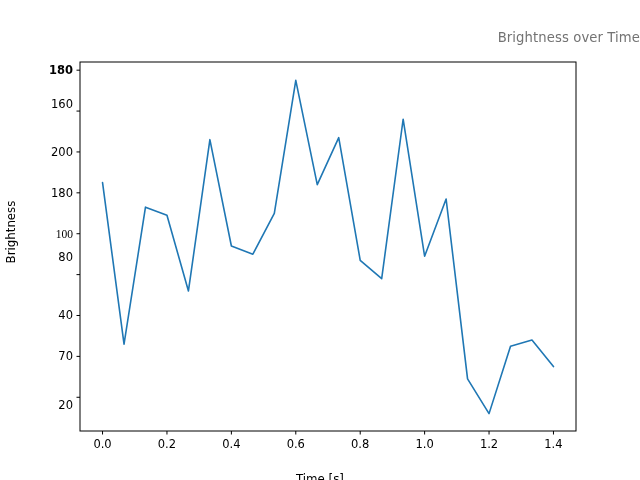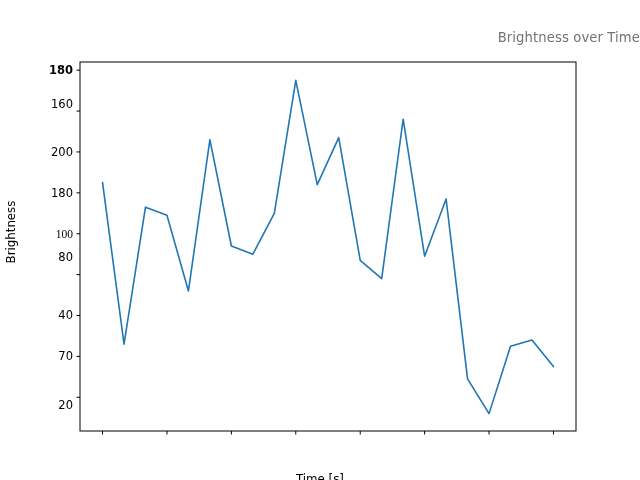--- a/index.html
+++ b/index.html
@@ -129,17 +129,27 @@
       <div class="tick-label-y" style="top: 405px;">20</div>
       <div class="tick-label-y" style="top: 356.382px;">70</div>
       <div class="tick-label-y" style="top: 315.496px;">40</div>
       <div class="tick-label-y" style="top: 257px;">80</div>
       <div class="tick-label-y" style="top: 233.723px; font-family: Liberation Serif, serif;">100</div>
       <div class="tick-label-y" style="top: 192.837px;">180</div>
       <div class="tick-label-y" style="top: 151.95px;">200</div>
       <div class="tick-label-y" style="top: 104px;">160</div>
       <div class="tick-label-y" style="top: 70.1773px; font-weight: bold;">180</div>
     </div>
+  <div id="xlabels-holder">
+      <div class="tick-label-x" style="left: 102.545px;">0.0</div>
+      <div class="tick-label-x" style="left: 166.961px;">0.2</div>
+      <div class="tick-label-x" style="left: 231.377px;">0.4</div>
+      <div class="tick-label-x" style="left: 295.792px;">0.6</div>
+      <div class="tick-label-x" style="left: 360.208px;">0.8</div>
+      <div class="tick-label-x" style="left: 424.623px;">1.0</div>
+      <div class="tick-label-x" style="left: 489.039px;">1.2</div>
+      <div class="tick-label-x" style="left: 553.455px;">1.4</div>
+    </div>
 
   <div id="xaxis-label">Time [s]</div>
   <div id="yaxis-label">Brightness</div>
 
 </div>
 
 </body></html>

